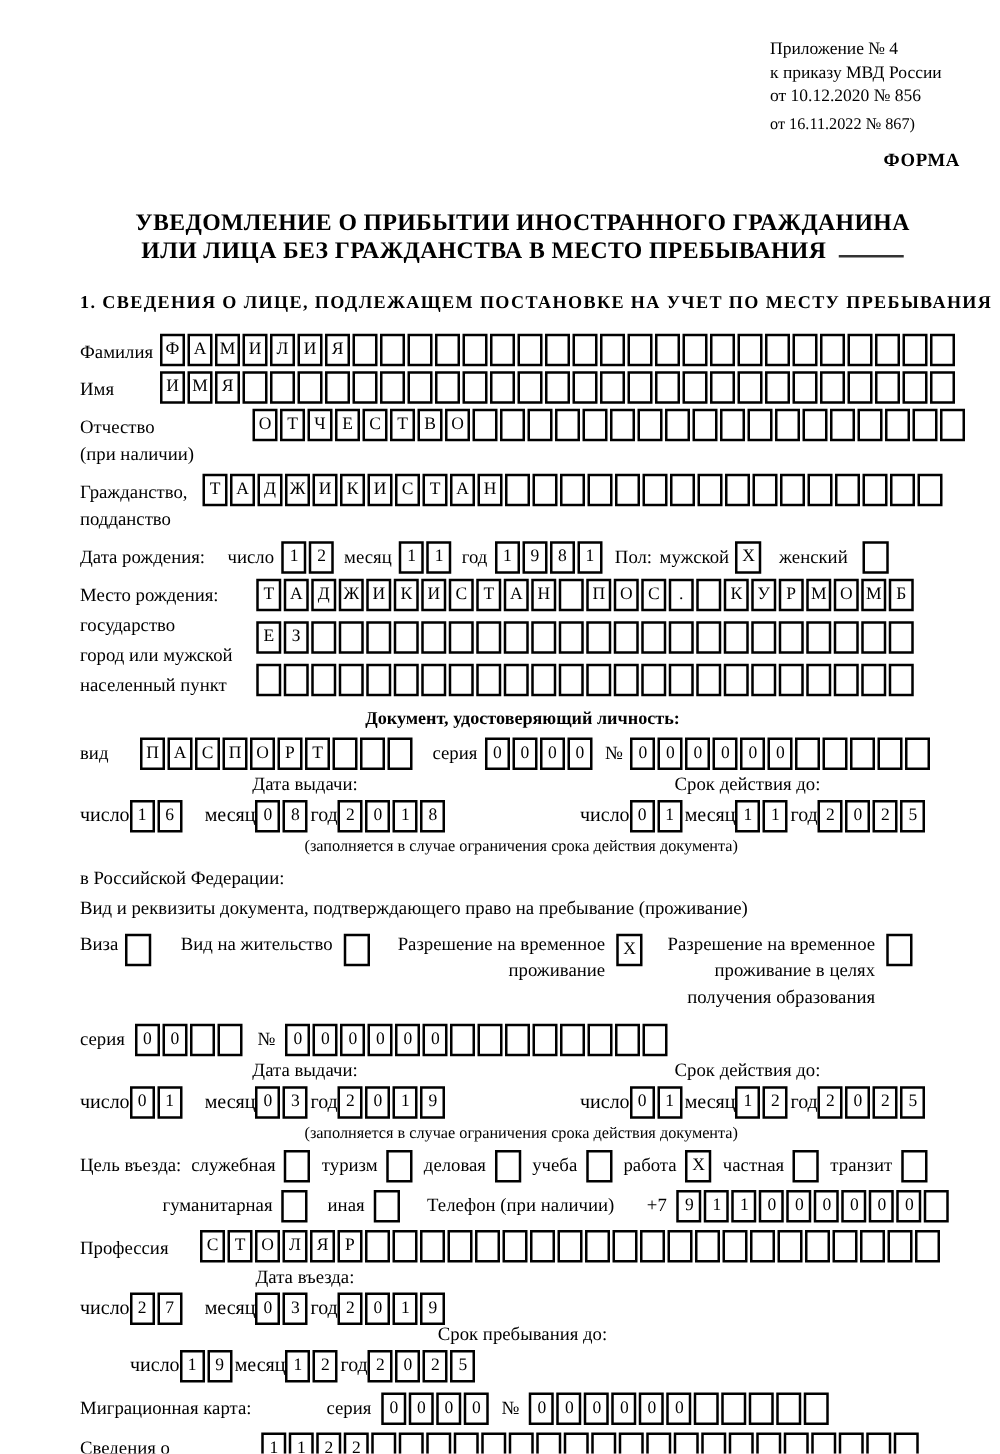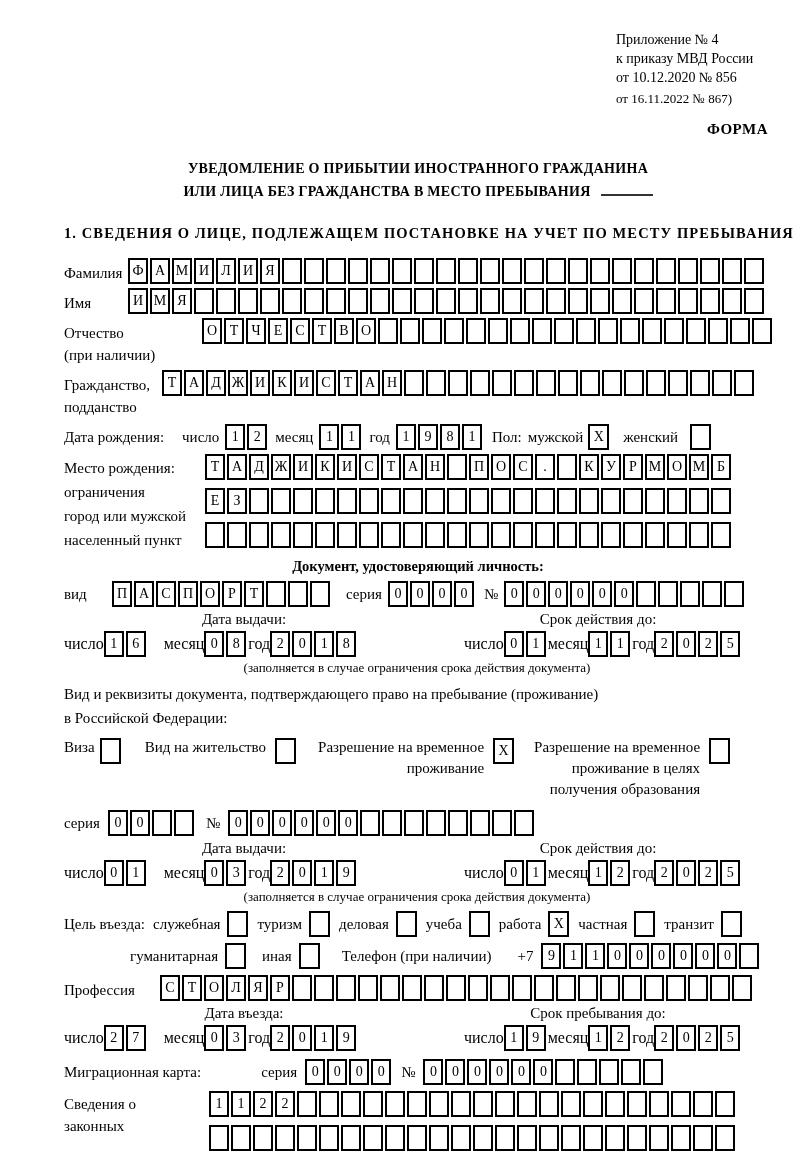--- a/index.html
+++ b/index.html
@@ -6,21 +6,21 @@
   .page{
     width:800px;height:1163px;box-sizing:border-box;
     padding:30px 28px 8px 64px;
     font-family:"Liberation Serif","DejaVu Serif",serif;
     color:#000;background:#fff;overflow:hidden;position:relative;
   }
   
   .hdr{margin-left:552px;font-size:14px;line-height:19px;}
   .hdr .sub{font-size:13px;line-height:17px;margin-top:3px;}
   .form-label{font-weight:bold;text-align:right;font-size:15px;margin:14px 4px 0 0;letter-spacing:0.5px;}
-  .title{margin-top:20px;text-align:center;font-weight:bold;font-size:14px;line-height:22px;letter-spacing:0.3px;}
+  .title{margin-top:30px;text-align:center;font-weight:bold;font-size:19px;line-height:22px;letter-spacing:0.3px;}
   .blank-underline{display:inline-block;width:52px;border-bottom:2px solid #333;height:14px;margin-left:10px;}
   .sec-heading{margin-top:22px;margin-bottom:16px;font-weight:bold;font-size:14.5px;letter-spacing:1.1px;white-space:nowrap;}
   
   .form-row{display:flex;align-items:flex-start;margin-bottom:4px;}
   .row-label{flex:none;font-size:15px;padding-top:4px;line-height:22px;}
   .cellrow{display:inline-flex;flex:none;}
   .cell{
     display:inline-flex;flex:none;align-items:center;justify-content:center;
     width:16px;height:22px;border:2px solid #000;margin-right:2px;
     font-size:14px;background:#fff;
@@ -241,21 +241,21 @@
     <span style="margin-left:8px;">Пол:</span>
     <span style="margin-left:6px;">мужской</span>
     <span class="checkbox" style="margin-left:5px;">X</span>
     <span style="margin-left:14px;">женский</span>
     <span class="checkbox" style="margin-left:12px;"></span>
   </div>
 
   <div class="twocol" style="margin-top:4px;margin-bottom:0;">
     <div class="lbl-col" style="width:141px;">
       <div>Место рождения:</div>
-      <div>ограничения</div>
+      <div>государство</div>
       <div>город или мужской</div>
       <div>населенный пункт</div>
     </div>
     <div class="rows-col">
       <div class="cellrow">
           <span class="cell">Т</span>
           <span class="cell">А</span>
           <span class="cell">Д</span>
           <span class="cell">Ж</span>
           <span class="cell">И</span>
@@ -415,22 +415,22 @@
             <span class="cell">0</span>
             <span class="cell">2</span>
             <span class="cell">5</span>
           </span>
       </div>
     </div>
   </div>
   <div class="note-right">(заполняется в случае ограничения срока действия документа)</div>
 
   <div class="intro">
+    <div>в Российской Федерации:</div>
     <div>Вид и реквизиты документа, подтверждающего право на пребывание (проживание)</div>
-    <div>в Российской Федерации:</div>
   </div>
 
   <div class="permit-options">
     <div class="opt">
       <span class="opt-label">Виза</span>
       <span class="checkbox" style="margin-left:5px;"></span>
     </div>
     <div class="opt" style="margin-left:24px;">
       <span class="opt-label">Вид на жительство</span>
       <span class="checkbox"></span>
@@ -610,21 +610,21 @@
         <span class="cell"></span>
         <span class="cell"></span>
         <span class="cell"></span>
         <span class="cell"></span>
         <span class="cell"></span>
         <span class="cell"></span>
         <span class="cell"></span>
       </div>
   </div>
 
-  <div class="dates-row" style="margin-top:4px;">
+  <div class="dates-row" style="margin-top:4px;flex-direction:column;">
     <div class="dates-left">
       <div class="dg-heading">Дата въезда:</div>
       <div class="dg-line">
         <span class="dg-label" style="margin-left:0;">число</span>
         <span class="cellrow">
             <span class="cell">2</span>
             <span class="cell">7</span>
           </span>
         <span class="dg-label" style="margin-left:16px;">месяц</span>
         <span class="cellrow">

